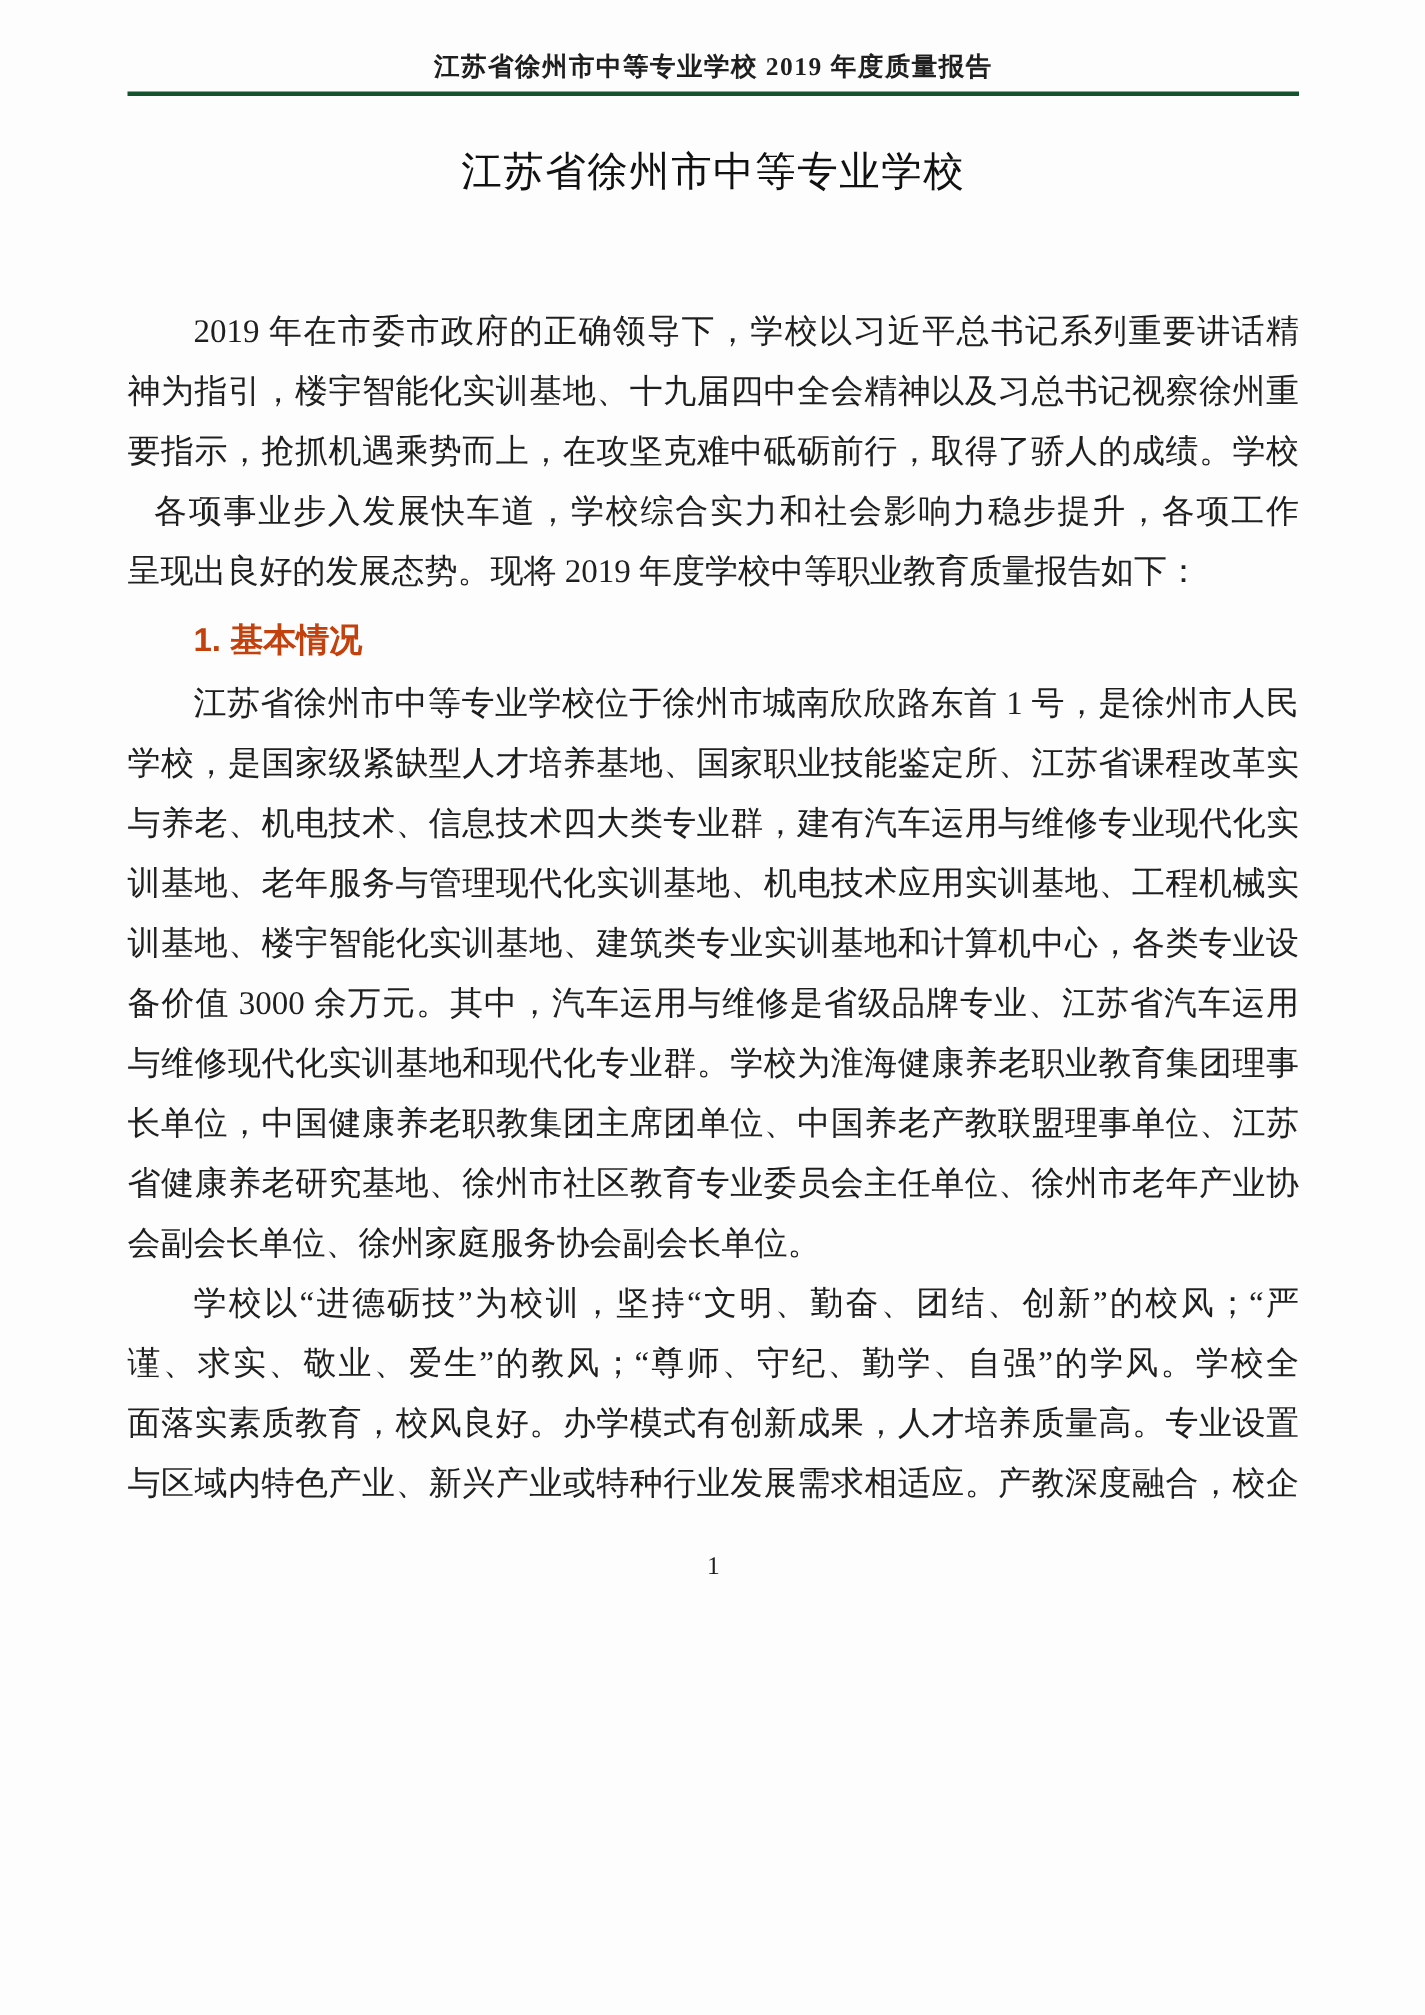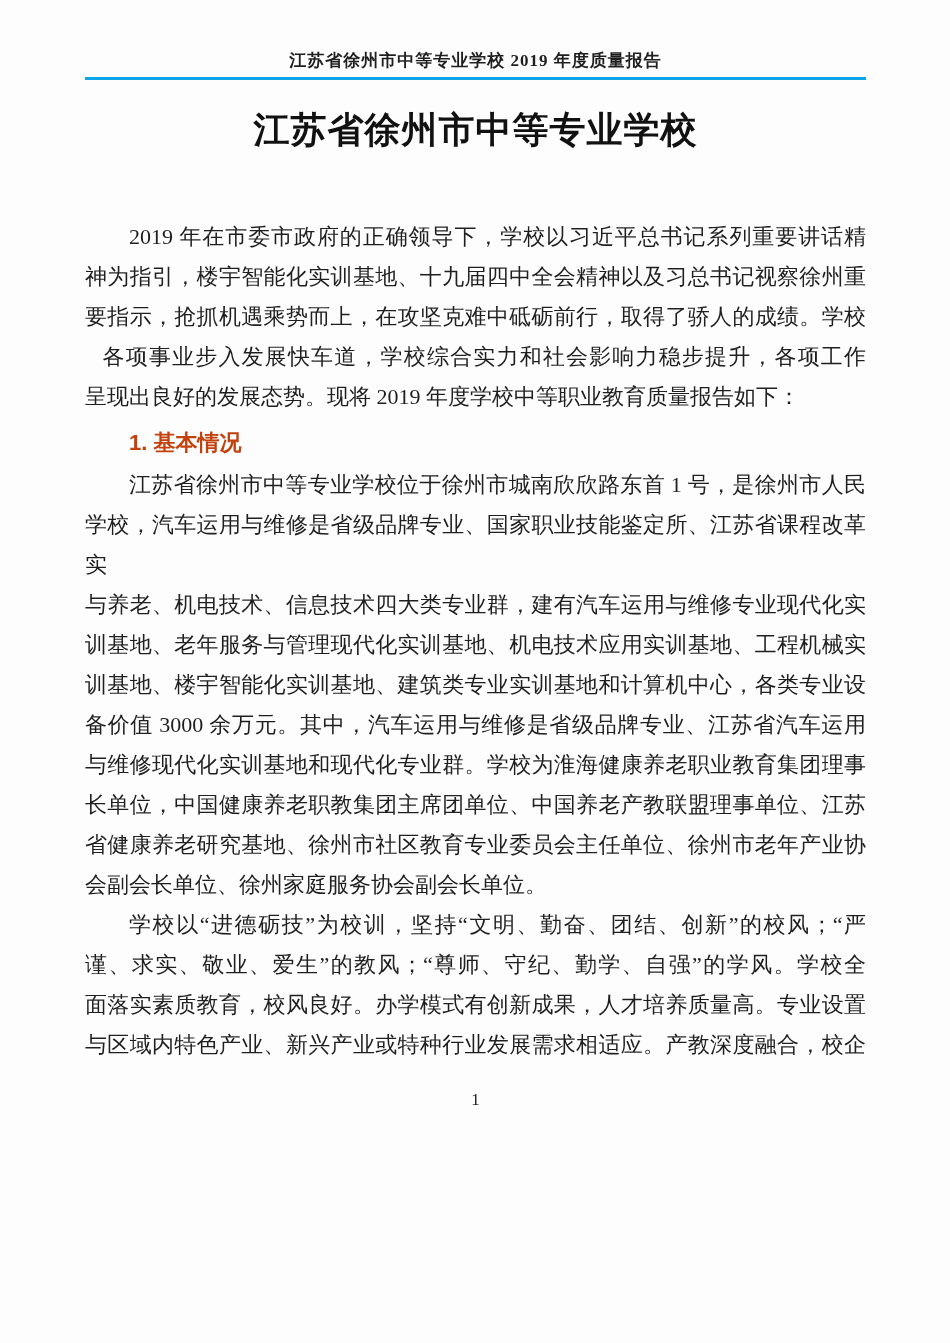--- a/index.html
+++ b/index.html
@@ -12,38 +12,38 @@
   }
   .page {
     box-sizing: border-box;
     width: 950px;
     height: 1343px;
     padding: 0 84px 0 85px;
     color: #1f1f1f;
     font-family: "Liberation Serif", "DejaVu Serif", serif;
   }
   .header {
-    margin-top: 49px;
+    margin-top: 33px;
     padding-bottom: 4px;
-    border-bottom: 3px solid #0ea5e9;
+    border-bottom: 3px solid #14532d;
   }
   .header-text {
     text-align: center;
     font-size: 17px;
     line-height: 24px;
     font-weight: bold;
     letter-spacing: 1px;
   }
   .doc-title {
     margin: 24px 0 0 0;
     text-align: center;
     font-family: "Liberation Sans", "DejaVu Sans", sans-serif;
-    font-size: 36px;
+    font-size: 27px;
     line-height: 52px;
-    font-weight: bold;
+    font-weight: normal;
     color: #111;
     letter-spacing: 1px;
   }
   .content {
     margin-top: 61px;
     font-size: 22px;
   }
   .line {
     line-height: 40px;
     white-space: nowrap;
@@ -87,21 +87,21 @@
       <div class="paragraph">
         <div class="line justify" style="padding-left: 2em;">2019 年在市委市政府的正确领导下，学校以习近平总书记系列重要讲话精</div>
         <div class="line justify">神为指引，楼宇智能化实训基地、十九届四中全会精神以及习总书记视察徐州重</div>
         <div class="line justify">要指示，抢抓机遇乘势而上，在攻坚克难中砥砺前行，取得了骄人的成绩。学校</div>
         <div class="line justify" style="padding-left: 0.8em;">各项事业步入发展快车道，学校综合实力和社会影响力稳步提升，各项工作</div>
         <div class="line">呈现出良好的发展态势。现将 2019 年度学校中等职业教育质量报告如下：</div>
       </div>
       <div class="heading first">1. 基本情况</div>
       <div class="paragraph">
         <div class="line justify" style="padding-left: 2em;">江苏省徐州市中等专业学校位于徐州市城南欣欣路东首 1 号，是徐州市人民</div>
-        <div class="line justify">学校，汽车运用与维修是省级品牌专业、国家职业技能鉴定所、江苏省课程改革实</div>
+        <div class="line justify">学校，是国家级紧缺型人才培养基地、国家职业技能鉴定所、江苏省课程改革实</div>
         <div class="line justify">与养老、机电技术、信息技术四大类专业群，建有汽车运用与维修专业现代化实</div>
         <div class="line justify">训基地、老年服务与管理现代化实训基地、机电技术应用实训基地、工程机械实</div>
         <div class="line justify">训基地、楼宇智能化实训基地、建筑类专业实训基地和计算机中心，各类专业设</div>
         <div class="line justify">备价值 3000 余万元。其中，汽车运用与维修是省级品牌专业、江苏省汽车运用</div>
         <div class="line justify">与维修现代化实训基地和现代化专业群。学校为淮海健康养老职业教育集团理事</div>
         <div class="line justify">长单位，中国健康养老职教集团主席团单位、中国养老产教联盟理事单位、江苏</div>
         <div class="line justify">省健康养老研究基地、徐州市社区教育专业委员会主任单位、徐州市老年产业协</div>
         <div class="line">会副会长单位、徐州家庭服务协会副会长单位。</div>
       </div>
       <div class="paragraph">

